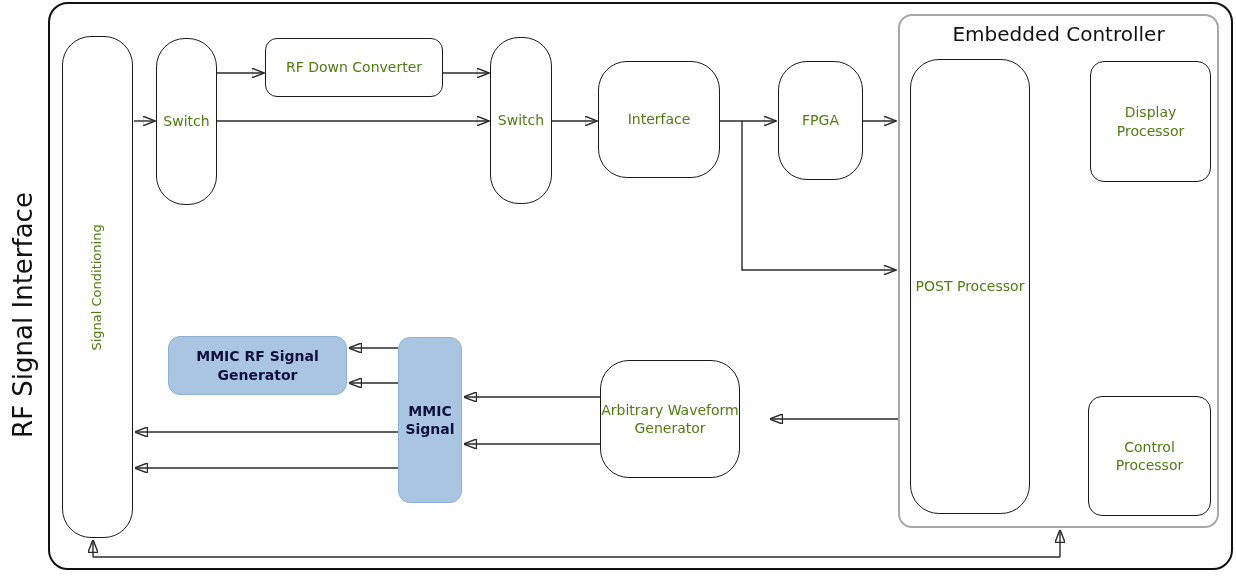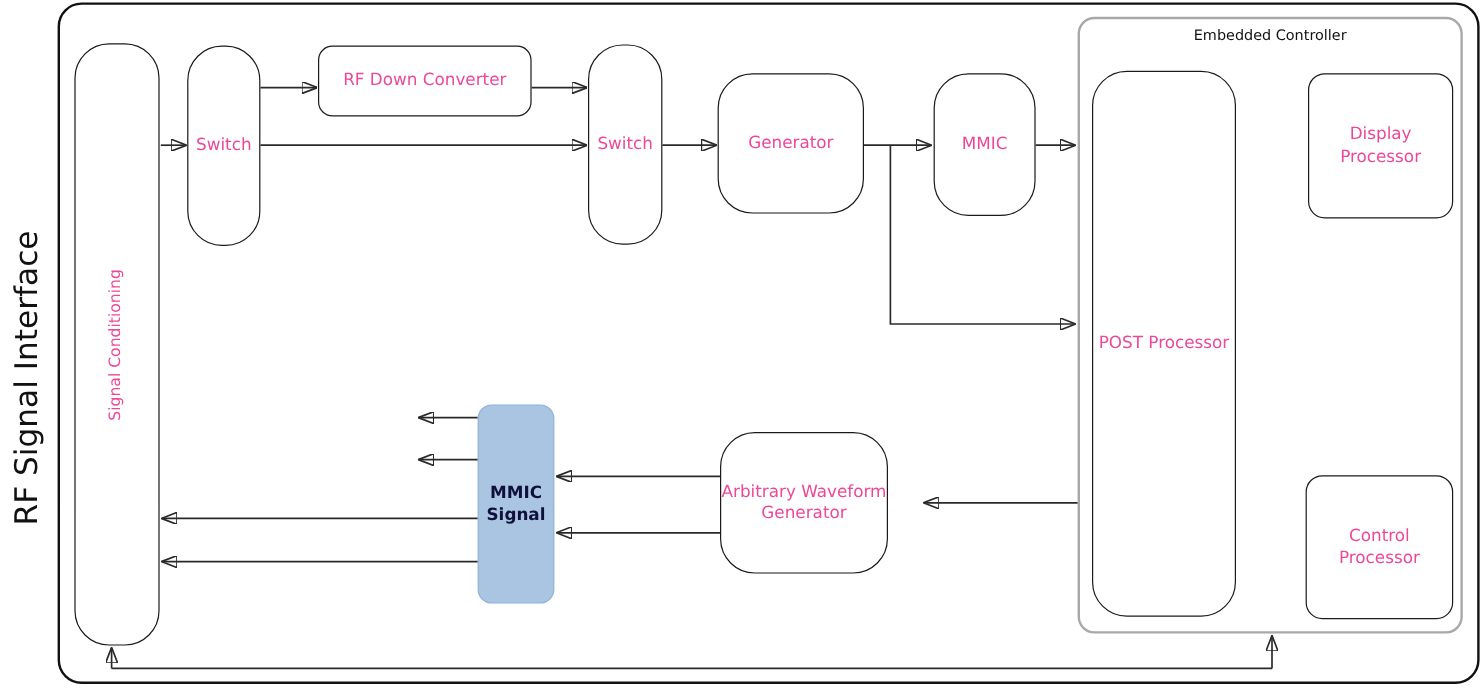--- a/index.html
+++ b/index.html
@@ -14,35 +14,35 @@
   body{font-family:"DejaVu Sans","Liberation Sans",sans-serif;}
   #canvas{position:relative;width:1236px;height:577px;background:#fff;overflow:hidden;}
 
   .frame{
     position:absolute;left:48px;top:2px;width:1185px;height:568px;
     border:2px solid #111;border-radius:20px;box-sizing:border-box;background:#fff;
   }
   .node{
     position:absolute;background:#fff;border:1.4px solid var(--box-border);
     box-sizing:border-box;display:flex;align-items:center;justify-content:center;
-    text-align:center;font-size:14px;color:#ec4899;line-height:1.3;
+    text-align:center;font-size:14px;color:#4d7c0f;line-height:1.3;
   }
   .r12{border-radius:12px}.r14{border-radius:14px}.r16{border-radius:29px}
   .blue{
     background:var(--hl-fill);border:1.4px solid var(--hl-border);
     color:var(--hl-text);font-weight:bold;
   }
   .vert span{transform:rotate(-90deg);white-space:nowrap;display:block;}
   .panel{
     position:absolute;border:2px solid var(--panel-border);border-radius:14px;
     box-sizing:border-box;background:#fff;
   }
   .panel-title{
     position:absolute;left:0;right:0;top:6px;text-align:center;
-    font-size:12px;color:#111;
+    font-size:20px;color:#111;
   }
   .side-label{
     position:absolute;left:0px;top:170px;width:46px;height:290px;
     display:flex;align-items:center;justify-content:center;
   }
   .side-label span{
     transform:rotate(-90deg);white-space:nowrap;font-size:26px;color:#111;display:block;
   }
   .wrap-narrow{max-width:92px;}
   .wrap-mid{max-width:150px;}
@@ -74,39 +74,42 @@
 
   <div class="node r12" style="left:265px;top:38px;width:178px;height:59px;">
     <span>RF Down Converter</span>
   </div>
 
   <div class="node r16" style="left:490px;top:37px;width:62px;height:167px;">
     <span>Switch</span>
   </div>
 
   <div class="node r16" style="left:598px;top:61px;width:122px;height:117px;">
-    <span>Generator</span>
+    <span>Interface</span>
   </div>
 
   <div class="node r16" style="left:778px;top:61px;width:85px;height:119px;">
-    <span>MMIC</span>
+    <span>FPGA</span>
   </div>
 
   <div class="node r14" style="left:1090px;top:61px;width:121px;height:121px;">
     <span class="wrap-narrow">Display Processor</span>
   </div>
 
   <div class="node r16" style="left:910px;top:59px;width:120px;height:455px;">
     <span>POST Processor</span>
   </div>
 
   <div class="node r14" style="left:1088px;top:396px;width:123px;height:120px;">
     <span class="wrap-narrow">Control Processor</span>
   </div>
 
+  <div class="node r12 blue" style="left:168px;top:336px;width:179px;height:59px;">
+    <span class="wrap-mid">MMIC RF Signal Generator</span>
+  </div>
 
   <div class="node r12 blue" style="left:398px;top:337px;width:64px;height:166px;">
     <span class="wrap-narrow">MMIC Signal</span>
   </div>
 
   <div class="node r16" style="left:600px;top:360px;width:140px;height:118px;">
     <span class="wrap-mid">Arbitrary Waveform Generator</span>
   </div>
 
   <svg class="connectors" width="1236" height="577" viewBox="0 0 1236 577">

